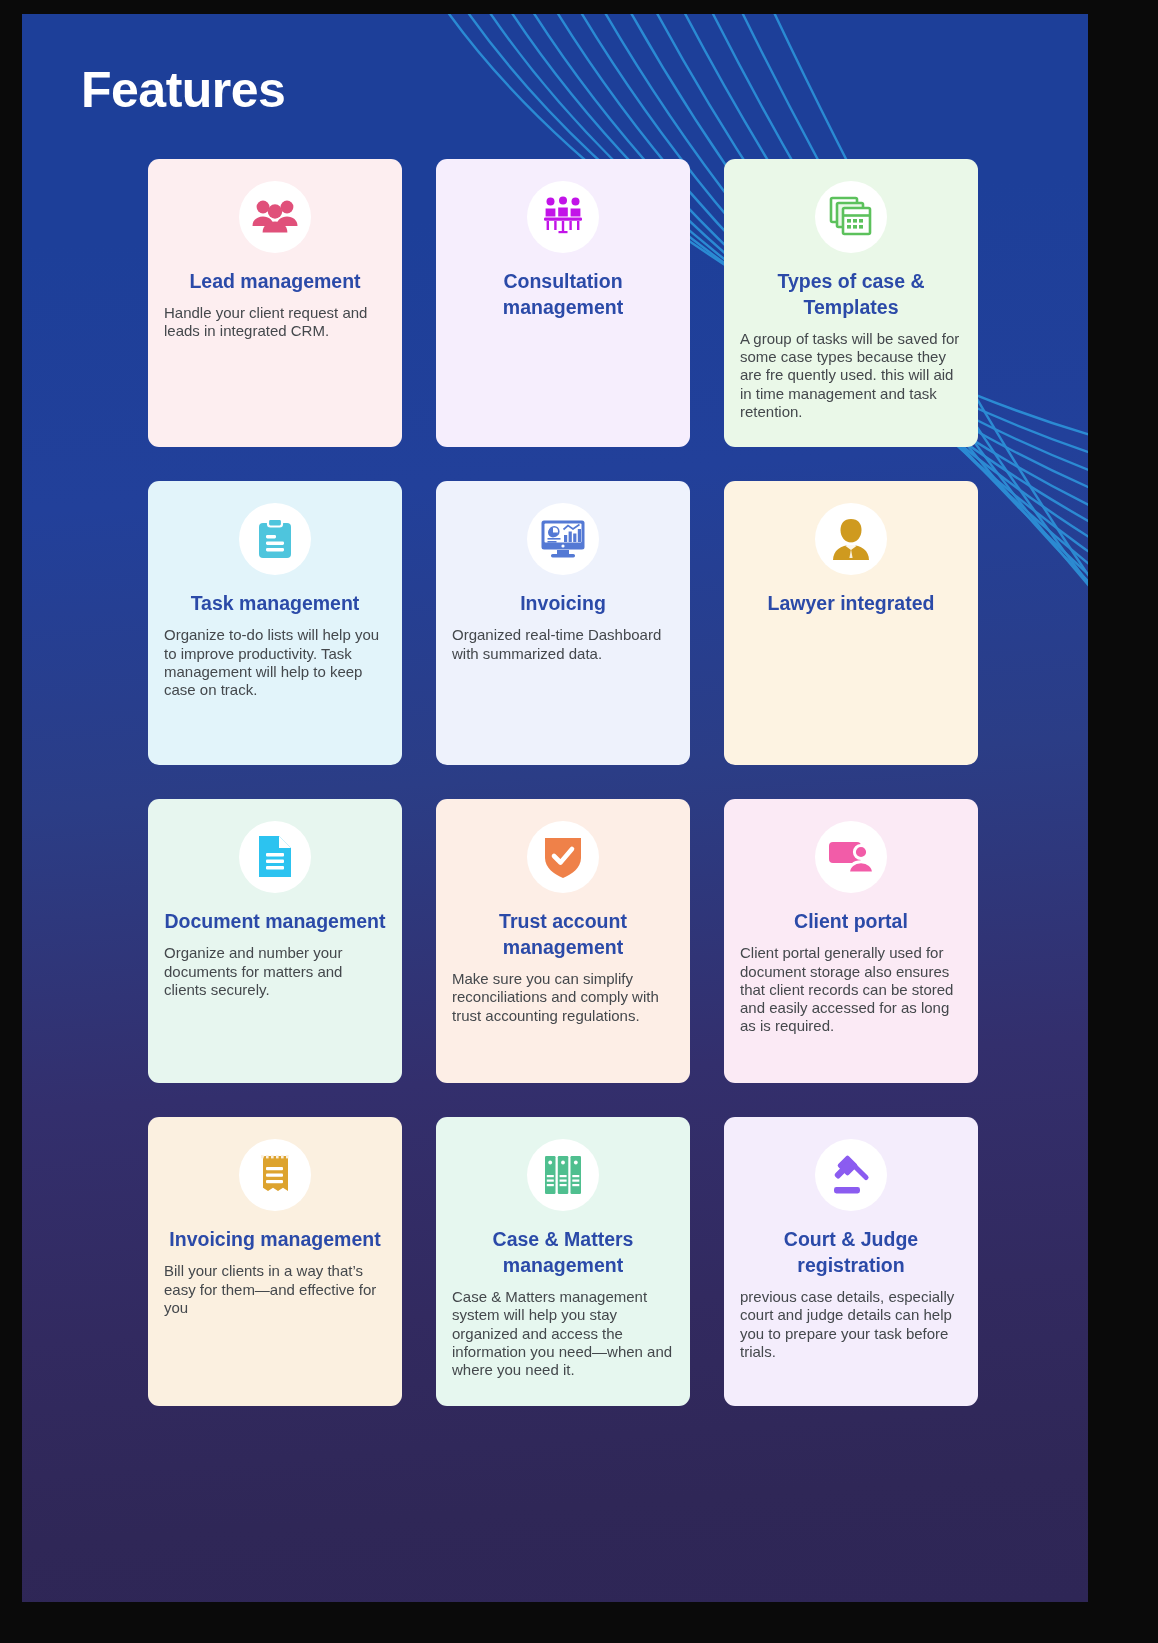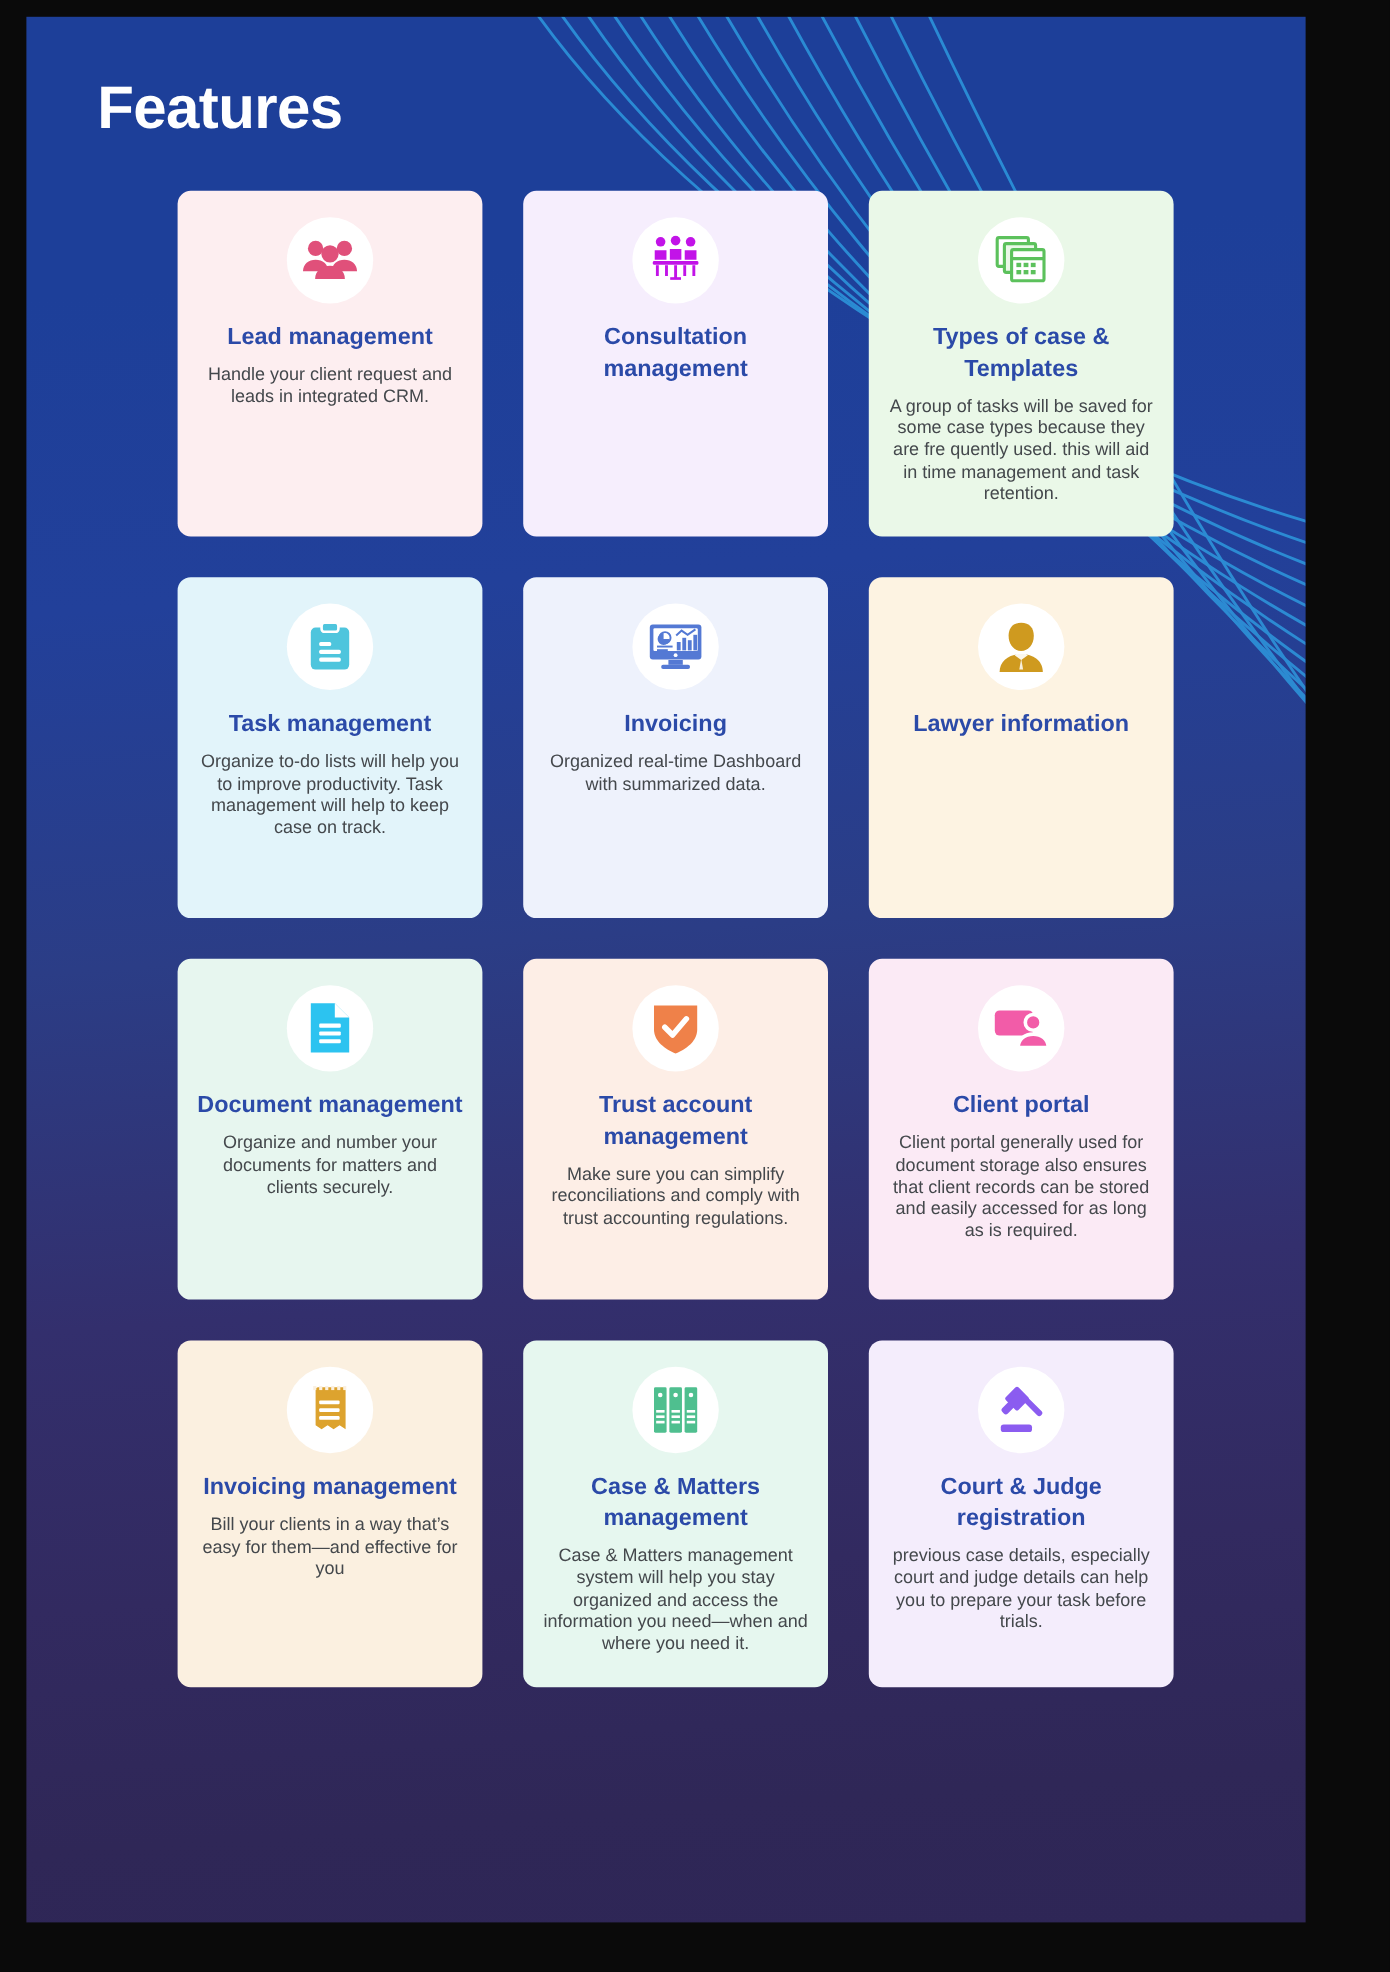--- a/index.html
+++ b/index.html
@@ -71,21 +71,21 @@
     font-size:19.5px;
     font-weight:bold;
     text-align:center;
     line-height:1.33;
     margin-bottom:9px;
   }
   .card-desc {
     color:#44484c;
     font-size:15px;
     line-height:1.22;
-    text-align:center;
+    text-align:left;
   }
 </style>
 </head>
 <body>
 
 <div id="frame">
 
   <svg id="arcs" viewBox="0 0 1066 1588" preserveAspectRatio="none">
     <g fill="none" stroke="#2fa4e7" stroke-width="2.4" opacity="0.75">
       <path d="M420 -10 C 560 190, 840 360, 1100 430"></path>
@@ -227,21 +227,21 @@
           <svg width="40" height="44" viewBox="0 0 40 44">
             <g fill="#cf9a1f">
               <path d="M20 2c7 0 10.5 4.5 10.5 11 0 7-4.7 12.5-10.5 12.5S9.5 20 9.5 13C9.5 6.5 13 2 20 2z"></path>
               <path d="M2 43c0-9.5 8-15 18-15s18 5.5 18 15z"></path>
             </g>
             <path d="M20 25.5l-5.5 3.5 5.5 4 5.5-4z" fill="#ffffff" opacity="0.92"></path>
             <path d="M20 32l-1.6 9h3.2z" fill="#ffffff" opacity="0.85"></path>
           </svg>
         </span>
       </div>
-      <div class="card-title">Lawyer information</div>
+      <div class="card-title">Lawyer integrated</div>
     </div>
 
     <div class="card" style="background:#e7f6ef">
       <div class="icon-badge">
         <span>
           <svg width="36" height="44" viewBox="0 0 36 44">
             <path d="M2 1h20l12 12v29H2z" fill="#2cc3f0"></path>
             <path d="M22 1l12 12H22z" fill="#ffffff"></path>
             <g fill="#ffffff">
               <rect x="9" y="18" width="18" height="3.4" rx="1"></rect>

